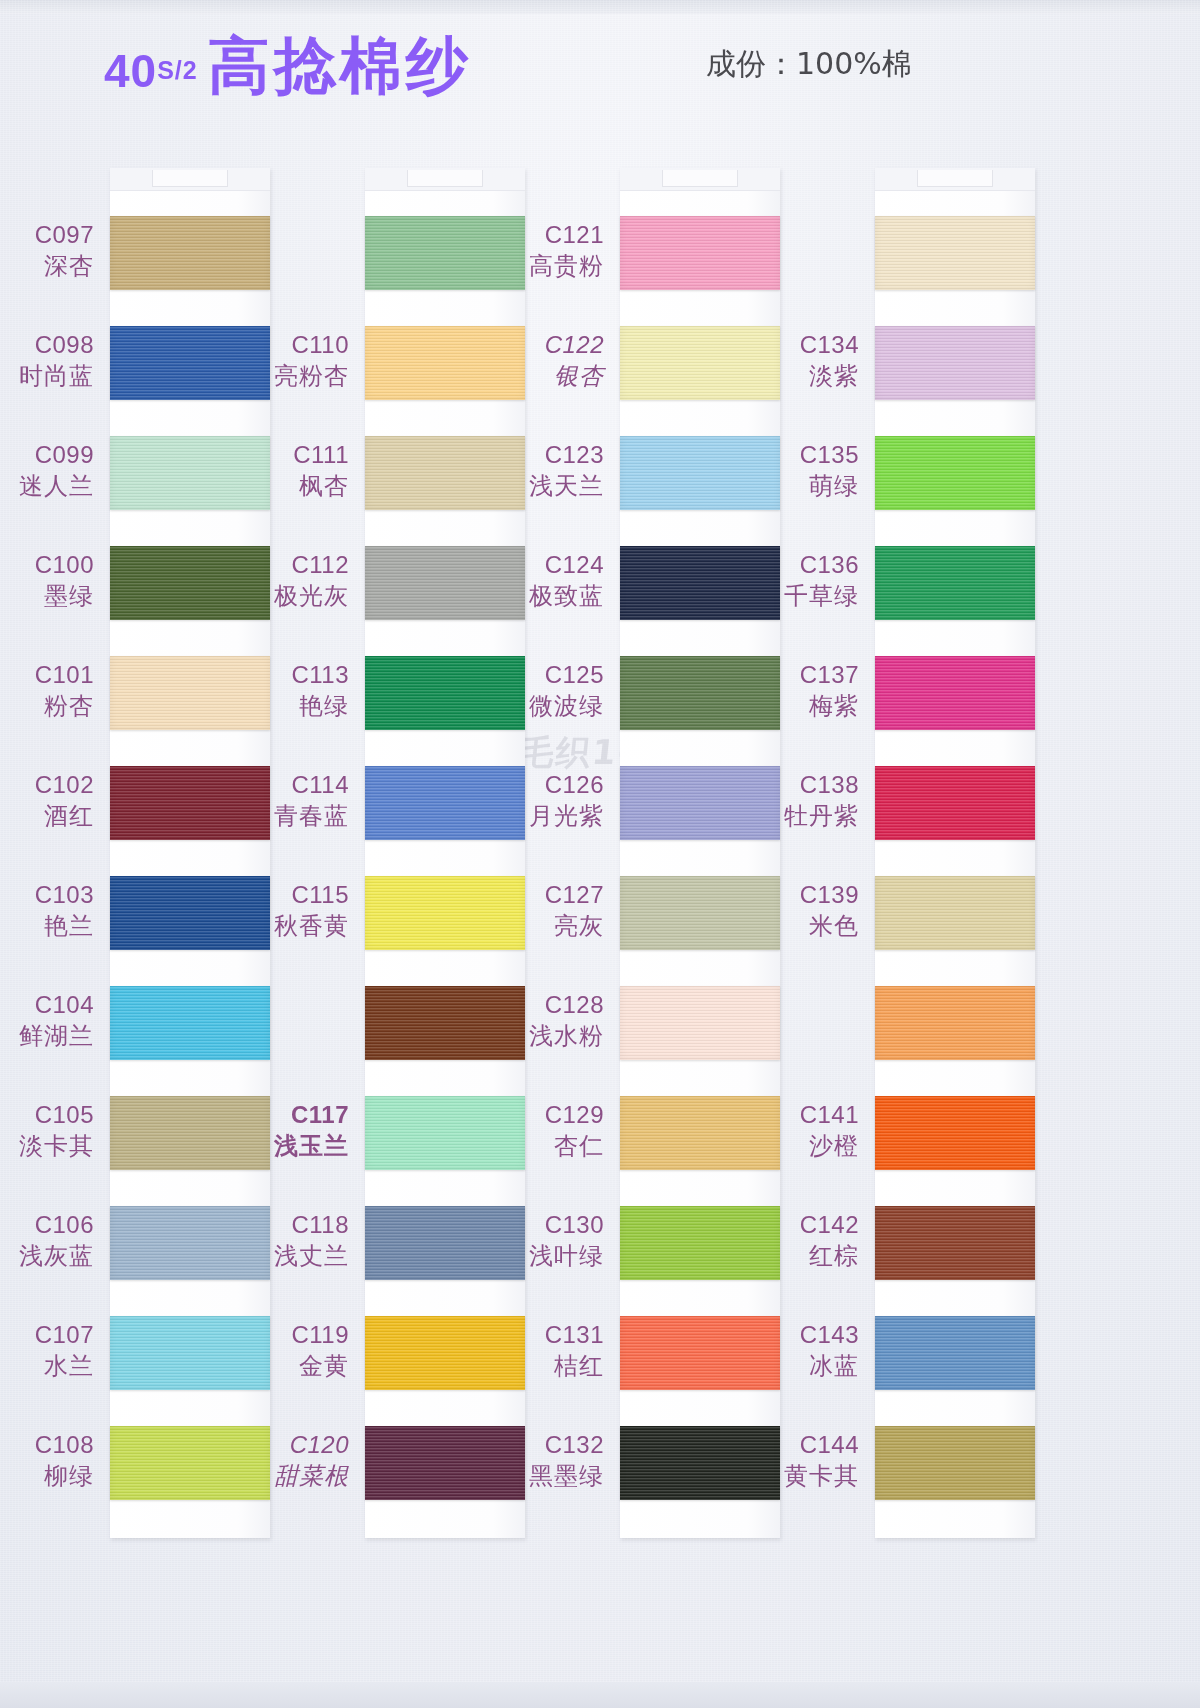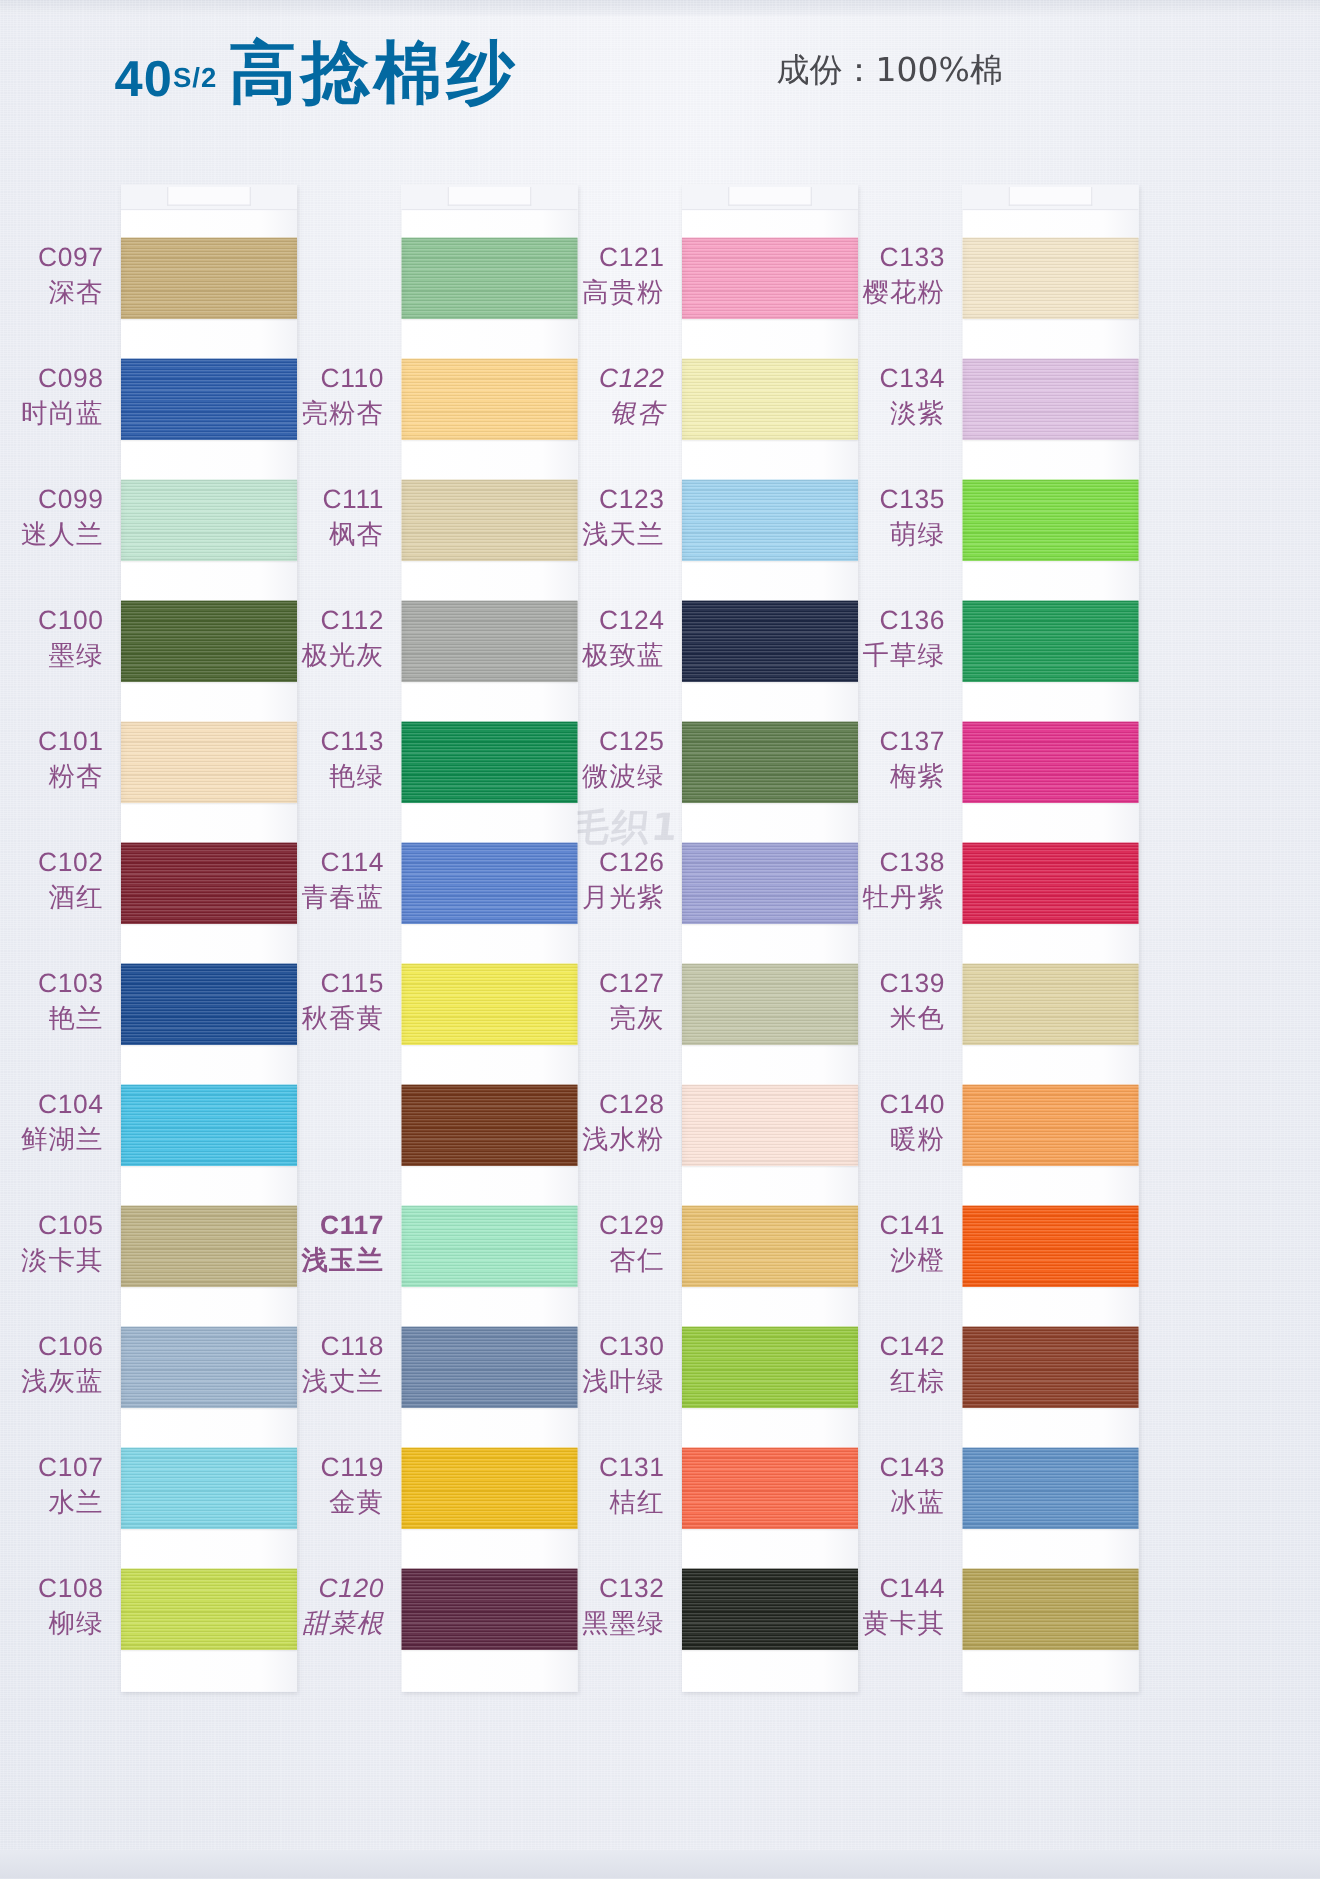--- a/index.html
+++ b/index.html
@@ -29,21 +29,21 @@
     position:absolute;inset:0;pointer-events:none;
     background-image:
       repeating-linear-gradient(0deg,rgba(255,255,255,.25) 0 1px,rgba(0,0,0,.012) 1px 2px),
       repeating-linear-gradient(90deg,rgba(255,255,255,.18) 0 1px,rgba(0,0,0,.01) 1px 3px);
     opacity:.55;
   }
   
   #header{position:absolute;left:0;top:0;width:1200px;height:150px;}
   #title{
     position:absolute;left:104px;top:24px;
-    color:#0369a1;
+    color:#8b5cf6;
     font-weight:bold;
     white-space:nowrap;
     letter-spacing:1px;
   }
   #title .num{font-size:46px;font-family:"Liberation Sans",sans-serif;}
   #title .sup{font-size:25px;vertical-align:super;position:relative;top:-2px;}
   #title .cn{font-size:62px;font-family:"DejaVu Sans",sans-serif;letter-spacing:4px;margin-left:10px;}
   #subtitle{
     position:absolute;left:706px;top:44px;
     font-size:30px;color:#4a4a4f;
@@ -308,24 +308,20 @@
         <span class="name">黑墨绿</span>
       </div>
     </div>
     <div class="col" style="left: 765px;">
       <div class="strip" style="right: 0px;">
         <div class="notch">
           <i></i>
         </div>
       </div>
       <div class="swatch" title="C133 樱花粉" style="top: 48px; right: 0px; background-color: rgb(242, 229, 201);"></div>
-      <div class="lbl" style="top: 52px; left: -44px; width: 138px;">
-        <span class="code">C133</span>
-        <span class="name">樱花粉</span>
-      </div>
       <div class="swatch" title="C134 淡紫" style="top: 158px; right: 0px; background-color: rgb(221, 192, 225);"></div>
       <div class="lbl" style="top: 162px; left: -44px; width: 138px;">
         <span class="code">C134</span>
         <span class="name">淡紫</span>
       </div>
       <div class="swatch" title="C135 萌绿" style="top: 268px; right: 0px; background-color: rgb(124, 219, 68);"></div>
       <div class="lbl" style="top: 272px; left: -44px; width: 138px;">
         <span class="code">C135</span>
         <span class="name">萌绿</span>
       </div>
@@ -343,24 +339,20 @@
       <div class="lbl" style="top: 602px; left: -44px; width: 138px;">
         <span class="code">C138</span>
         <span class="name">牡丹紫</span>
       </div>
       <div class="swatch" title="C139 米色" style="top: 708px; right: 0px; background-color: rgb(223, 211, 164);"></div>
       <div class="lbl" style="top: 712px; left: -44px; width: 138px;">
         <span class="code">C139</span>
         <span class="name">米色</span>
       </div>
       <div class="swatch" title="C140 暖粉" style="top: 818px; right: 0px; background-color: rgb(246, 160, 85);"></div>
-      <div class="lbl" style="top: 822px; left: -44px; width: 138px;">
-        <span class="code">C140</span>
-        <span class="name">暖粉</span>
-      </div>
       <div class="swatch" title="C141 沙橙" style="top: 928px; right: 0px; background-color: rgb(245, 90, 16);"></div>
       <div class="lbl" style="top: 932px; left: -44px; width: 138px;">
         <span class="code">C141</span>
         <span class="name">沙橙</span>
       </div>
       <div class="swatch" title="C142 红棕" style="top: 1038px; right: 0px; background-color: rgb(140, 63, 41);"></div>
       <div class="lbl" style="top: 1042px; left: -44px; width: 138px;">
         <span class="code">C142</span>
         <span class="name">红棕</span>
       </div>

